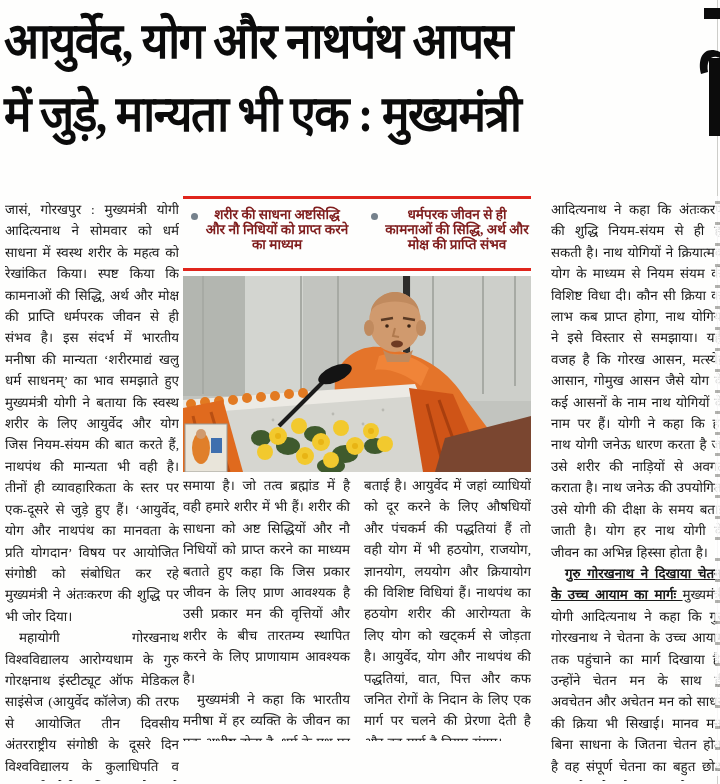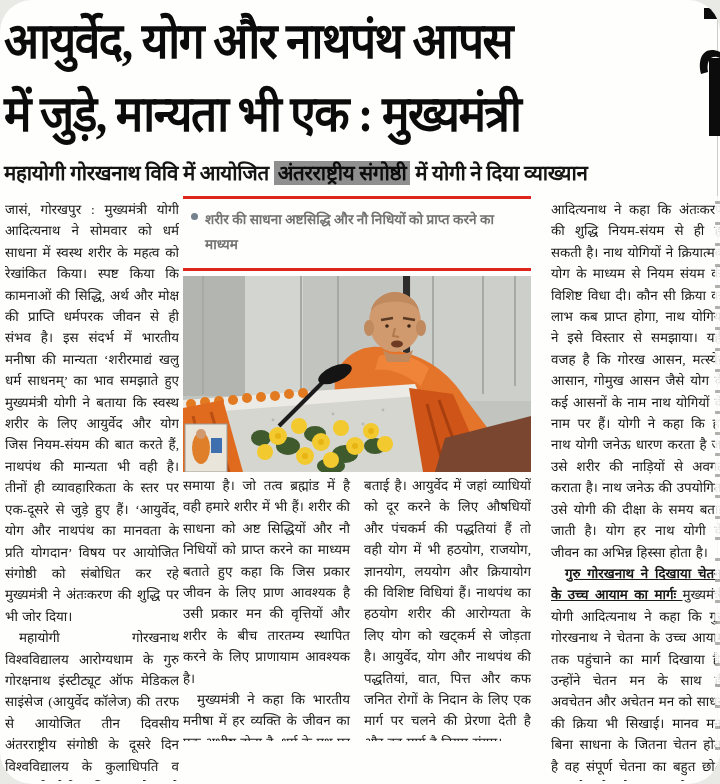--- a/index.html
+++ b/index.html
@@ -1,17 +1,17 @@
 <!DOCTYPE html>
 <html><head>
 <meta charset="utf-8">
 <style>
   html,body{margin:0;padding:0;}
   body{background:#e9e9e6;font-family:"Liberation Serif", serif;}
-  .page{position:relative;width:720px;height:784px;background:#fefefd;overflow:hidden;margin:0 auto;color:#161616;border-radius:32px;}
+  .page{position:relative;width:720px;height:784px;background:#fefefd;overflow:hidden;margin:0 auto;color:#161616;}
 
   
   .headline{position:absolute;left:4px;top:2px;width:708px;font-weight:700;color:#0b0b0b;
             font-size:46px;line-height:73px;letter-spacing:-1.5px;white-space:nowrap;}
   .headline .hl-line{display:block;transform:scaleY(1.08);transform-origin:left top;}
 
   
   .subheadline{position:absolute;left:4px;top:158px;width:710px;font-size:20.5px;font-weight:700;
                color:#141414;white-space:nowrap;letter-spacing:-0.3px;}
   .subheadline .hl-box{background:#8f8f8f;color:#0c0c0c;padding:1px 4px;}
@@ -24,21 +24,21 @@
 
   .col1{position:absolute;left:5px;top:199px;width:174px;height:582px;overflow:hidden;}
   .col4{position:absolute;left:541px;top:199px;width:174px;height:582px;overflow:hidden;margin-left:10px;}
 
   
   .center{position:absolute;left:183px;top:196px;width:348px;}
   .redrule{height:3px;background:#e0251c;border:0;margin:0;}
   .bullets{display:flex;gap:16px;padding:8px 2px 7px 2px;min-height:54px;}
   .bullet-item{flex:1;display:flex;}
   .bullet-dot{flex:0 0 auto;width:7px;height:7px;border-radius:50%;background:#75818c;margin:6px 7px 0 6px;}
-  .bullet-text{font-size:13.6px;font-weight:700;line-height:25px;color:#737373;}
+  .bullet-text{font-size:13.6px;font-weight:700;line-height:15px;color:#7f1d1d;text-align:center;}
 
   .photo-wrap{margin-top:5px;width:348px;height:196px;overflow:hidden;background:#c2c4bf;}
   .caption{padding:4px 2px 2px 2px;font-size:13.2px;font-weight:700;line-height:18px;color:#101010;}
   .credit-dot{display:inline-block;width:6px;height:6px;border-radius:50%;background:#7f8a99;margin:0 4px 1px 4px;vertical-align:middle;}
 
   .cols23{display:flex;gap:14px;margin-top:3px;height:266px;overflow:hidden;}
   .cols23 .subcol{flex:1;}
 
   
   .edge-rule{position:absolute;right:2px;top:0;bottom:0;width:1px;background:#cdcdc9;}
@@ -49,35 +49,36 @@
 </head>
 <body>
 
 <div class="page">
 
   <div class="headline">
     <span class="hl-line">आयुर्वेद, योग और नाथपंथ आपस</span>
     <span class="hl-line">में जुड़े, मान्यता भी एक : मुख्यमंत्री</span>
   </div>
 
-  <div class="subheadline">
-    <span>महायोगी गोरखनाथ विवि में आयोजित </span><span class="hl-box">अंतरराष्ट्रीय संगोष्ठी</span><span> में योगी ने दिया व्याख्यान</span>
-  </div>
 
   <div class="col1 bodytext">
     <p><span>जासं, गोरखपुर : </span><span>मुख्यमंत्री योगी आदित्यनाथ ने सोमवार को धर्म साधना में स्वस्थ शरीर के महत्व को रेखांकित किया। स्पष्ट किया कि कामनाओं की सिद्धि, अर्थ और मोक्ष की प्राप्ति धर्मपरक जीवन से ही संभव है। इस संदर्भ में भारतीय मनीषा की मान्यता ‘शरीरमाद्यं खलु धर्म साधनम्’ का भाव समझाते हुए मुख्यमंत्री योगी ने बताया कि स्वस्थ शरीर के लिए आयुर्वेद और योग जिस नियम-संयम की बात करते हैं, नाथपंथ की मान्यता भी वही है। तीनों ही व्यावहारिकता के स्तर पर एक-दूसरे से जुड़े हुए हैं। ‘आयुर्वेद, योग और नाथपंथ का मानवता के प्रति योगदान’ विषय पर आयोजित संगोष्ठी को संबोधित कर रहे मुख्यमंत्री ने अंतःकरण की शुद्धि पर भी जोर दिया।</span></p>
     <p>महायोगी गोरखनाथ विश्वविद्यालय आरोग्यधाम के गुरु गोरक्षनाथ इंस्टीट्यूट ऑफ मेडिकल साइंसेज (आयुर्वेद कॉलेज) की तरफ से आयोजित तीन दिवसीय अंतरराष्ट्रीय संगोष्ठी के दूसरे दिन विश्वविद्यालय के कुलाधिपति व मुख्यमंत्री योगी आदित्यनाथ ने अपने विचार रखे। कहा कि आयुर्वेद की मान्यता है कि चराचर जगत पंचभूतों से बना है। इन्हीं पंचभूतों से हमारा शरीर भी बना है। महायोगी गुरु गोरखनाथ ने भी कहा है कि पिंड में ही ब्रह्मांड</p>
   </div>
 
   <div class="center">
     <hr class="redrule">
     <div class="bullets">
       <div class="bullet-item">
         <span class="bullet-dot"></span>
         <span class="bullet-text">शरीर की साधना अष्टसिद्धि और नौ निधियों को प्राप्त करने का माध्यम</span>
+      </div>
+      <div class="bullet-item">
+        <span class="bullet-dot"></span>
+        <span class="bullet-text">धर्मपरक जीवन से ही कामनाओं की सिद्धि, अर्थ और मोक्ष की प्राप्ति संभव</span>
       </div>
     </div>
     <hr class="redrule">
 
     <div class="photo-wrap">
       <svg width="348" height="196" viewBox="0 0 348 196" xmlns="http://www.w3.org/2000/svg">
 
         <rect x="0" y="0" width="348" height="196" fill="#c2c4bf"></rect>
         <rect x="0" y="0" width="62" height="120" fill="#b3b6b0"></rect>
         <rect x="62" y="0" width="58" height="130" fill="#d3d5d0"></rect>

